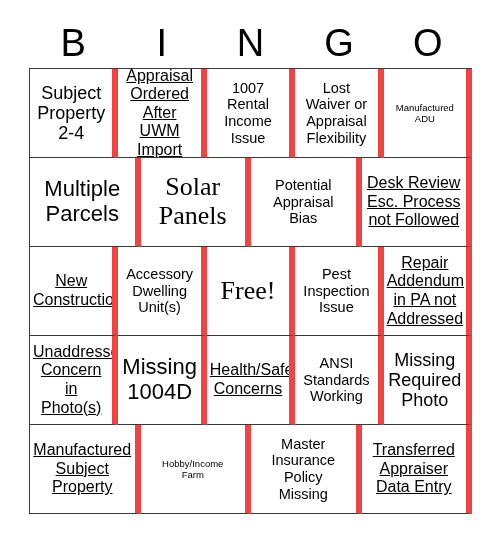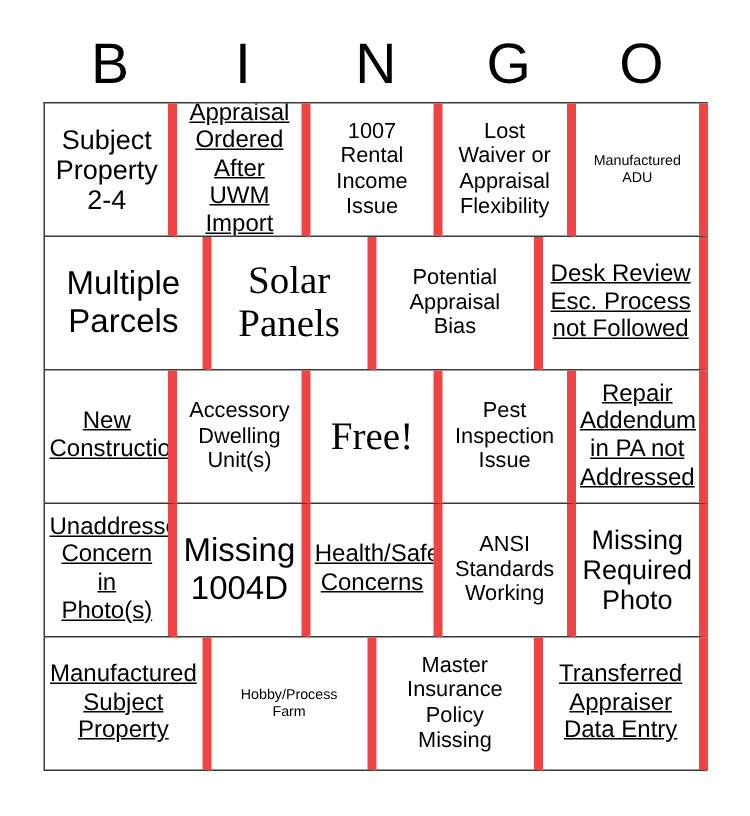--- a/index.html
+++ b/index.html
@@ -200,21 +200,21 @@
         </div>
     </div>
 
     <div class="grid-row">
       <div class="cell sz-s">
           <span class="txt">Manufactured
 Subject
 Property</span>
         </div>
       <div class="cell sz-xs">
-          <span class="txt">Hobby/Process
+          <span class="txt">Hobby/Income
 Farm</span>
         </div>
       <div class="cell sz-m">
           <span class="txt">Master
 Insurance
 Policy
 Missing</span>
         </div>
       <div class="cell sz-s">
           <span class="txt">Transferred

